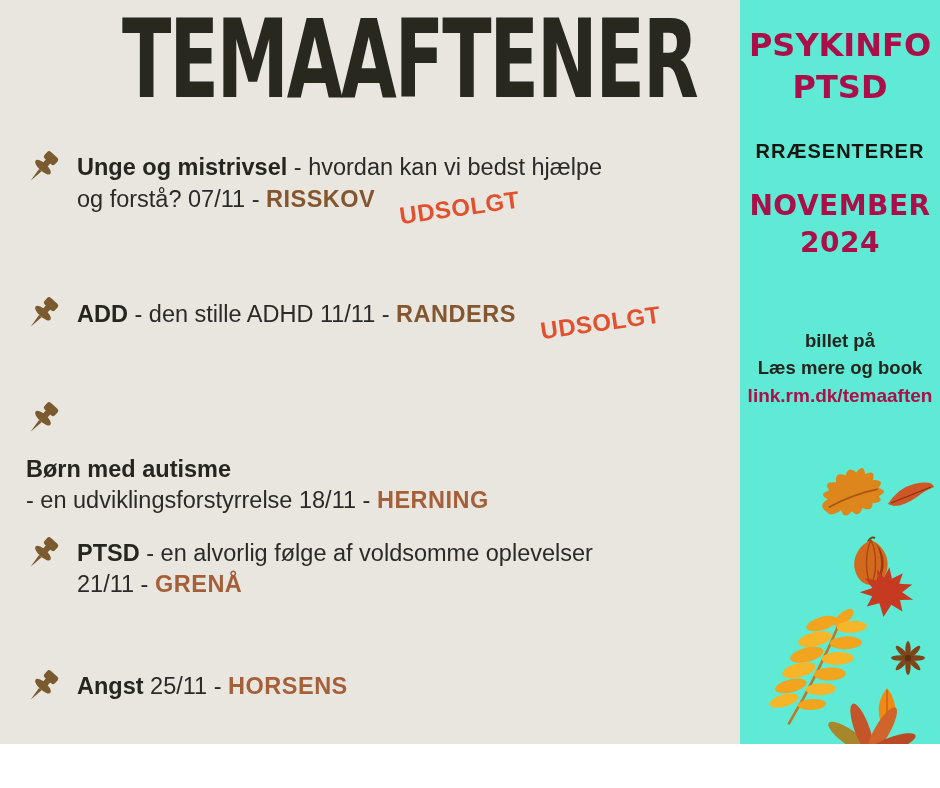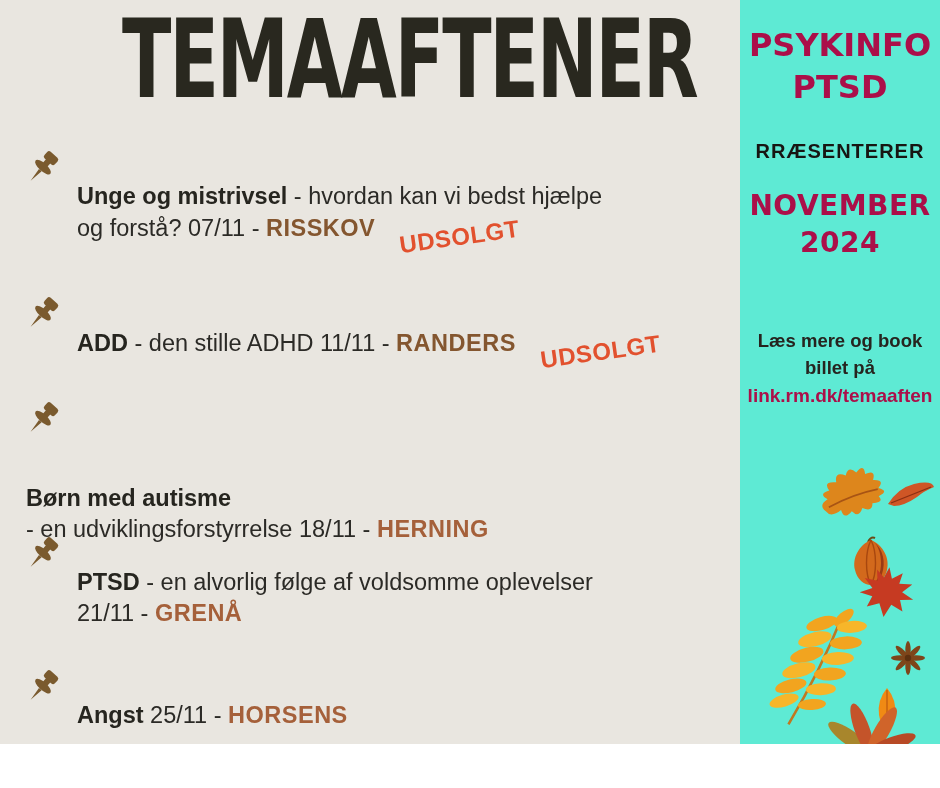--- a/index.html
+++ b/index.html
@@ -17,21 +17,21 @@
     text-align:center;
     font-family:"DejaVu Sans", sans-serif;
     font-size:108px; line-height:108px; font-weight:800;
     letter-spacing:-3px; color:#29281f;
     transform:scaleX(0.67); transform-origin:50% 50%;
     white-space:nowrap;
   }
   .event { position:absolute; left:26px; display:flex; gap:15px; align-items:flex-start; }
   .pin { flex:0 0 36px; margin-top:-2px; }
   .pin svg { display:block; }
-  .etext { font-size:23.5px; line-height:31px; color:#2b2a26; white-space:nowrap;margin-top:29px; }
+  .etext { font-size:23.5px; line-height:31px; color:#2b2a26; white-space:nowrap; }
   .etext b { font-weight:700; color:#26251f; }
   b.loc-dark { color:#84562f; letter-spacing:.5px; }
   b.loc-rust { color:#a5603a; letter-spacing:.5px; }
   .badge {
     display:inline-block; color:#e2512e; font-weight:700;
     font-size:24px; letter-spacing:.5px;
     transform:translateY(9px) rotate(-8deg); margin-left:24px;
   }
   .ev1 { top:152px; } .ev2 { top:298px; } .ev3 { top:403px;flex-direction:column; }
   .ev4 { top:538px; } .ev5 { top:671px; }
@@ -158,22 +158,22 @@
     <h2 class="brand">
       <span>PSYKINFO</span>
       <span>PTSD</span>
     </h2>
     <div class="presents">RRÆSENTERER</div>
     <div class="month">
       <span>NOVEMBER</span>
       <span>2024</span>
     </div>
     <div class="cta">
+      <span>billet på</span>
       <span>Læs mere og book</span>
-      <span>billet på</span>
     </div>
     <div class="link">link.rm.dk/temaaften</div>
 
     <span class="leaf" style="left:74px; top:462px;">
       <svg width="86" height="62" viewBox="0 0 86 62">
           <g transform="rotate(-16 43 31)">
             <path d="M8 40 Q2 32 13 29 Q5 21 17 21 Q13 10 26 15 Q27 4 37 11 Q42 2 48 11 Q58 4 56 15 Q68 13 62 23 Q74 26 65 32 Q75 38 63 40 Q67 48 55 45 Q53 54 44 47 Q38 56 33 47 Q23 54 23 43 Q11 48 8 40 Z" fill="#dd861c"></path>
             <path d="M12 37 Q38 31 64 33" stroke="#a85414" stroke-width="1.6" fill="none"></path>
           </g>
         </svg>

